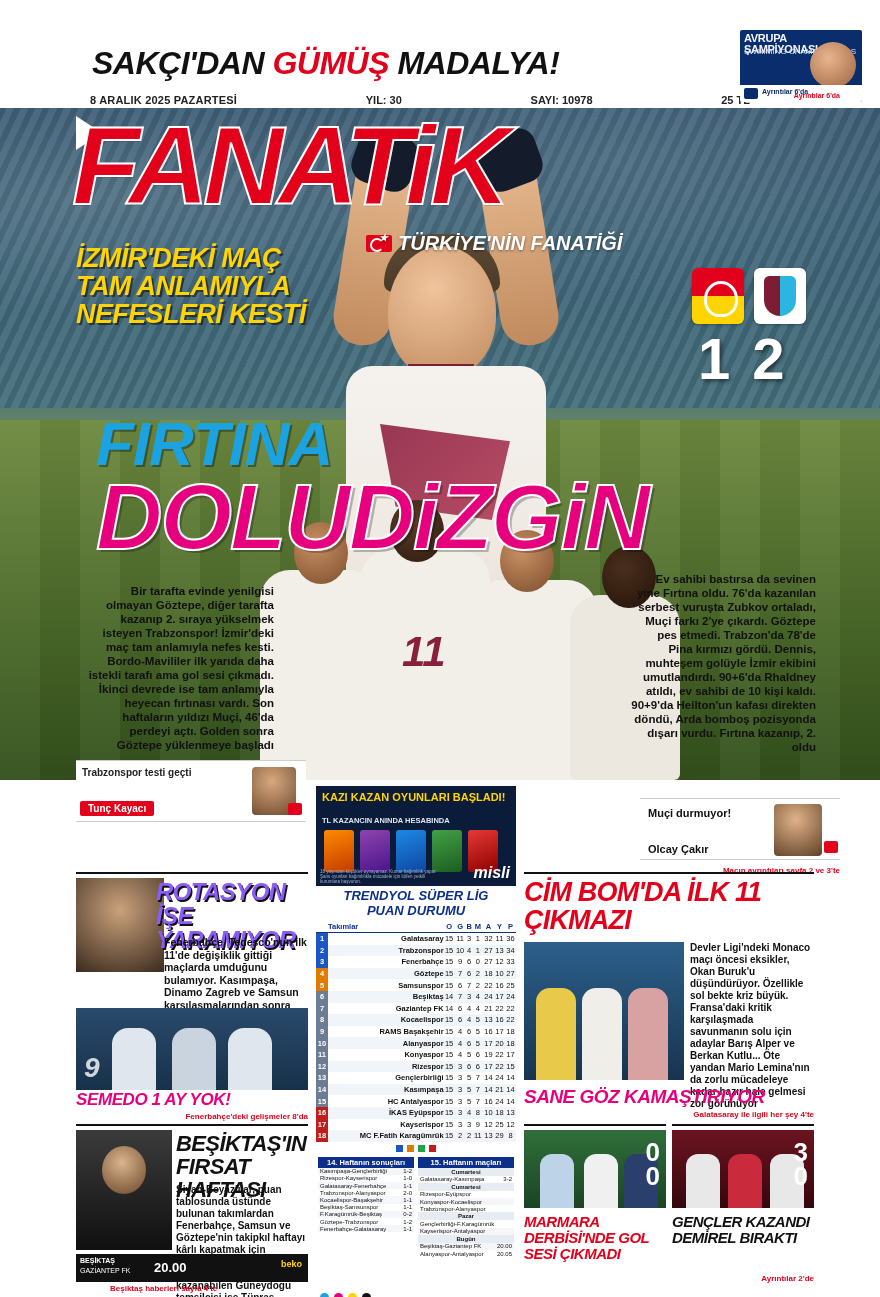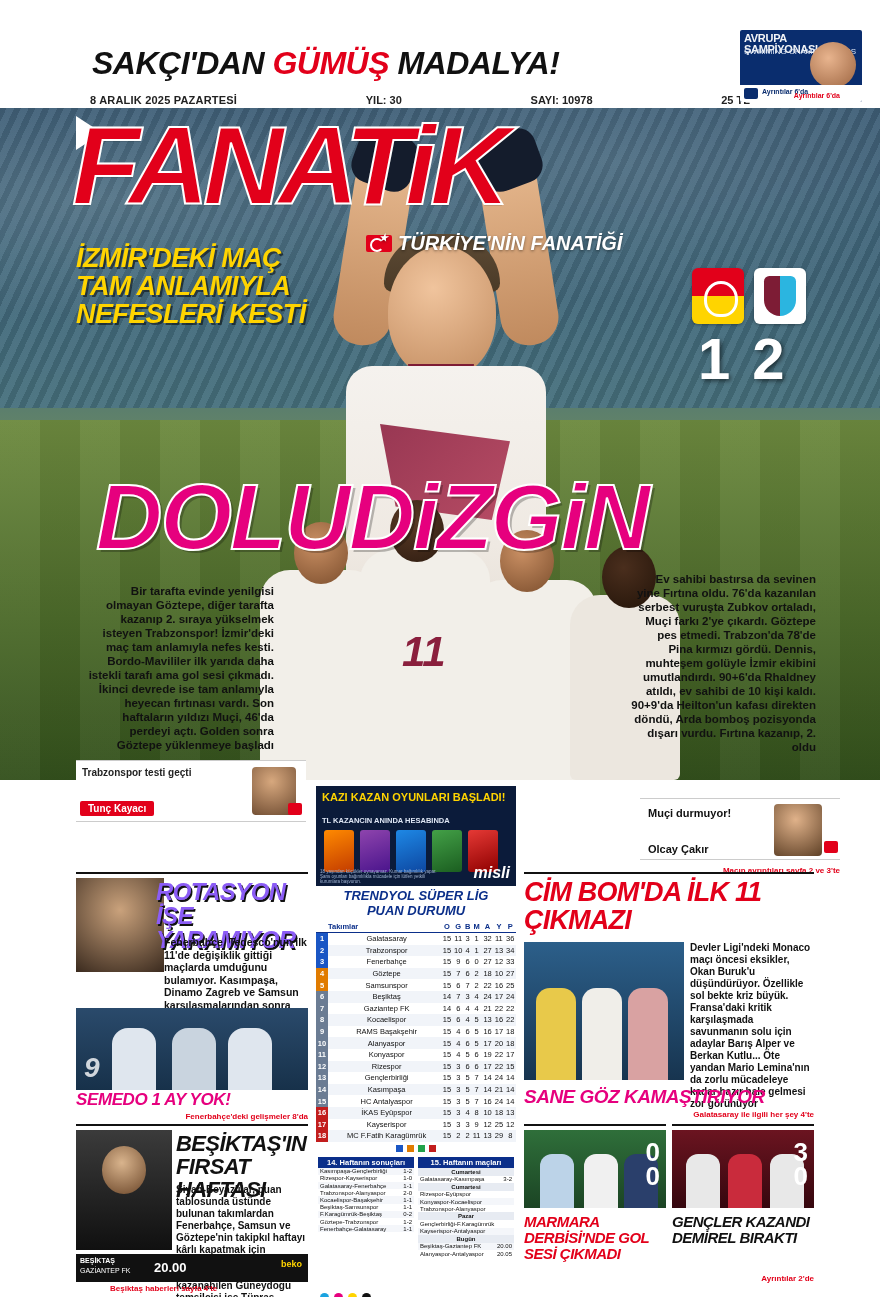--- a/index.html
+++ b/index.html
@@ -380,21 +380,21 @@
     font-size: 7.5px; text-align: center; padding: 1px 0; color: #0b2f8a;
     border-bottom: 1px solid #0b2f8a;
   }
   .standings th.team { text-align: left; padding-left: 12px; }
   .standings td { font-size: 7.5px; text-align: center; padding: 1.3px 0; }
   .standings td.rank { width: 12px; color: #fff; background: #2e6fd8; font-weight: bold; }
   .standings tr.ucl td.rank { background: #1a56c4; }
   .standings tr.uel td.rank { background: #e07b00; }
   .standings tr.rel td.rank { background: #c21d1d; }
   .standings tr.mid td.rank { background: #6b7c93; }
-  .standings td.team { text-align: center; padding-left: 4px; font-weight: normal; }
+  .standings td.team { text-align: right; padding-left: 4px; font-weight: bold; }
   .standings tr:nth-child(even) td:not(.rank) { background: #f1f4f9; }
   .legend-dots { display:flex; gap:4px; justify-content:center; padding:3px 0; }
   .legend-dots i { width: 7px; height: 7px; display:inline-block; }
   .fixtures { display: flex; gap: 4px; padding: 2px 2px 0; }
   .fixtures .fx { width: 50%; }
   .fixtures .fx h4 {
     font-size: 7.5px; background: #0b2f8a; color: #fff; text-align: center; padding: 1px 0; font-weight: bold;
   }
   .fixtures .fx .sub { font-size: 6px; background:#e7ebf2; text-align:center; padding:1px 0; font-weight:bold; }
   .fixtures .fx .row { display: flex; justify-content: space-between; font-size: 6px; padding: 0.6px 2px; }
@@ -531,20 +531,21 @@
     <div class="crest-row">
       <div class="crest goztepe"></div>
       <div class="crest trabzon"></div>
     </div>
     <div class="score-row">
       <div class="s">1</div>
       <div class="s">2</div>
     </div>
   </div>
 
+  <div class="head1">FIRTINA</div>
   <div class="head2">DOLUDiZGiN</div>
 
   <div class="hero-col left">
     <p>Bir tarafta evinde yenilgisi olmayan Göztepe, diğer tarafta kazanıp 2. sıraya yükselmek isteyen Trabzonspor! İzmir'deki maç tam anlamıyla nefes kesti. Bordo-Mavililer ilk yarıda daha istekli tarafı ama gol sesi çıkmadı. İkinci devrede ise tam anlamıyla heyecan fırtınası vardı. Son haftaların yıldızı Muçi, 46'da perdeyi açtı. Golden sonra Göztepe yüklenmeye başladı</p>
   </div>
   <div class="hero-col right">
     <p>Ev sahibi bastırsa da sevinen yine Fırtına oldu. 76'da kazanılan serbest vuruşta Zubkov ortaladı, Muçi farkı 2'ye çıkardı. Göztepe pes etmedi. Trabzon'da 78'de Pina kırmızı gördü. Dennis, muhteşem golüyle İzmir ekibini umutlandırdı. 90+6'da Rhaldney atıldı, ev sahibi de 10 kişi kaldı. 90+9'da Heilton'un kafası direkten döndü, Arda bomboş pozisyonda dışarı vurdu. Fırtına kazanıp, 2. oldu</p>
   </div>
 
   <div class="columnist">

